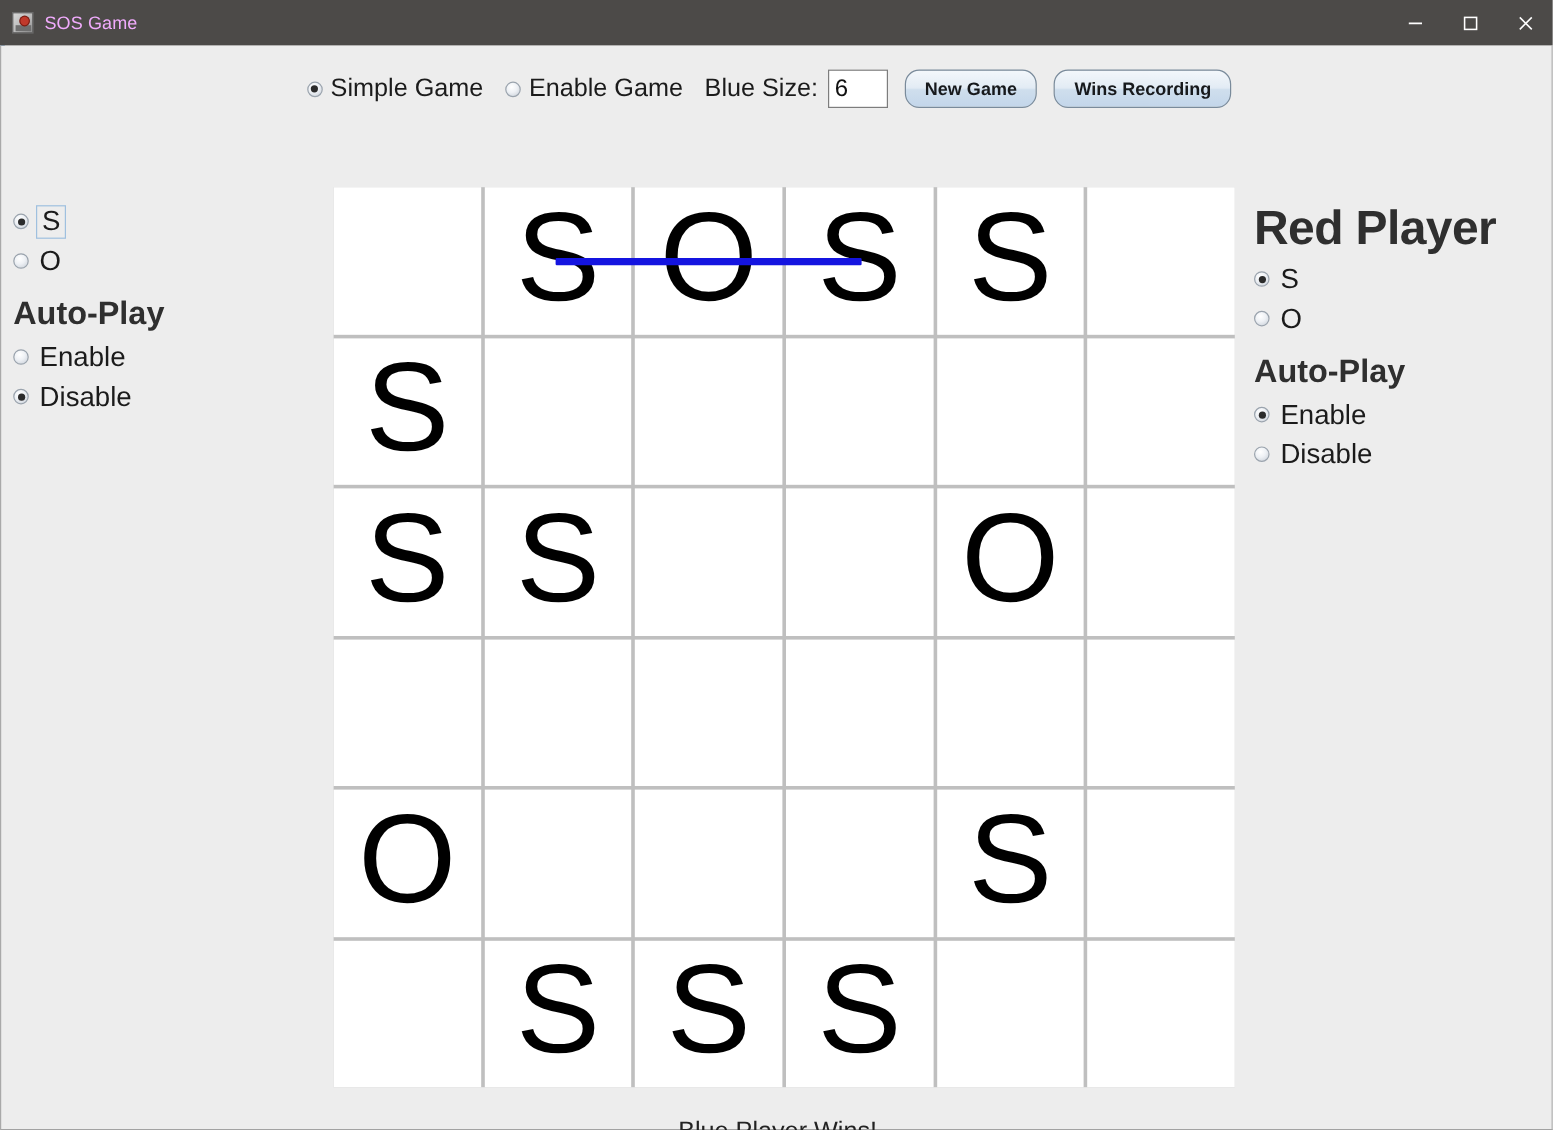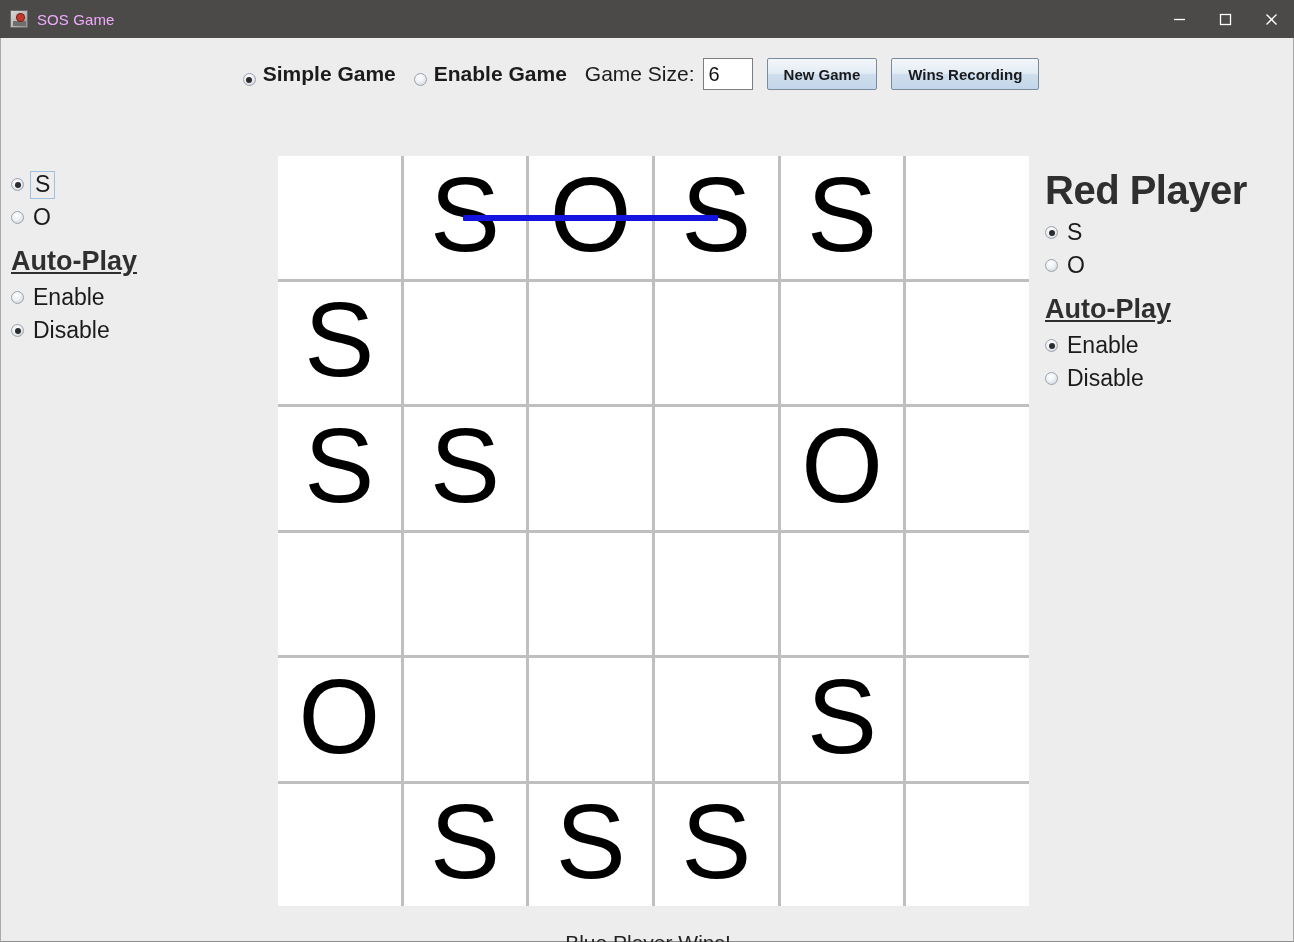--- a/index.html
+++ b/index.html
@@ -83,21 +83,21 @@
     box-sizing: border-box;
   }
 
   
   .topbar {
     position: absolute; left: 0; top: 20px;
     width: 1294px;
     display: flex; align-items: center; justify-content: center;
     gap: 0px;
   }
-  .radio-row { display: flex; align-items: flex-end; font-weight: bold; }
+  .radio-row { display: flex; align-items: center; }
   .radio {
     width: 13px; height: 13px; border-radius: 50%;
     box-sizing: border-box;
     background: radial-gradient(circle at 40% 32%, #ffffff 0%, #eef1f5 45%, #c6cdd6 100%);
     border: 1px solid #9aa3ad;
     position: relative;
     flex: 0 0 auto;
   }
   .radio.checked::after {
     content: ""; position: absolute;
@@ -121,21 +121,21 @@
     font-size: 20px; color: #111;
     font-family: "Liberation Sans", sans-serif;
     padding: 0 0 0 5px;
     box-sizing: border-box;
     margin-right: 14px;
   }
   .btn {
     height: 32px;
     padding: 0 16px;
     border: 1px solid #7a8b9b;
-    border-radius: 2px;
+    border-radius: 12px;
     background: linear-gradient(to bottom, #f3f7fb 0%, #e2ebf4 48%, #cfdeed 52%, #c3d6ea 100%);
     color: #17191c;
     font-size: 15px; font-weight: bold;
     font-family: "Liberation Sans", sans-serif;
     white-space: nowrap;
     margin-right: 14px;
     cursor: default;
   }
 
   
@@ -144,21 +144,21 @@
   .panel.right { left: 1044px; width: 250px; }
   .panel h2 {
     margin: 0 0 4px 0;
     font-size: 40px; font-weight: bold;
     color: #2f2f2f; letter-spacing: -0.5px;
     line-height: 1.1;
   }
   .panel h3 {
     margin: 12px 0 4px 0;
     font-size: 27px; font-weight: bold;
-    color: #2f2f2f; line-height: 1.15; text-decoration: underline;
+    color: #2f2f2f; line-height: 1.15;
   }
   .opt {
     display: flex; align-items: center;
     height: 33px;
   }
   .opt .rb-text {
     font-size: 23px; color: #1b1b1b;
     margin-left: 9px;
     line-height: 1;
   }
@@ -247,21 +247,21 @@
 
     <div class="topbar">
       <div class="radio-row">
         <span class="radio checked"></span>
         <span class="rb-label">Simple Game</span>
       </div>
       <div class="radio-row">
         <span class="radio"></span>
         <span class="rb-label">Enable Game</span>
       </div>
-      <span class="bs-label">Game Size:</span>
+      <span class="bs-label">Blue Size:</span>
       <input class="bs-input" type="text" value="6" style="">
       <button class="btn">New Game</button>
       <button class="btn">Wins Recording</button>
     </div>
 
     <div class="panel left">
 
       <div class="opt focus">
         <span class="radio checked"></span>
         <span class="rb-text">S</span>

